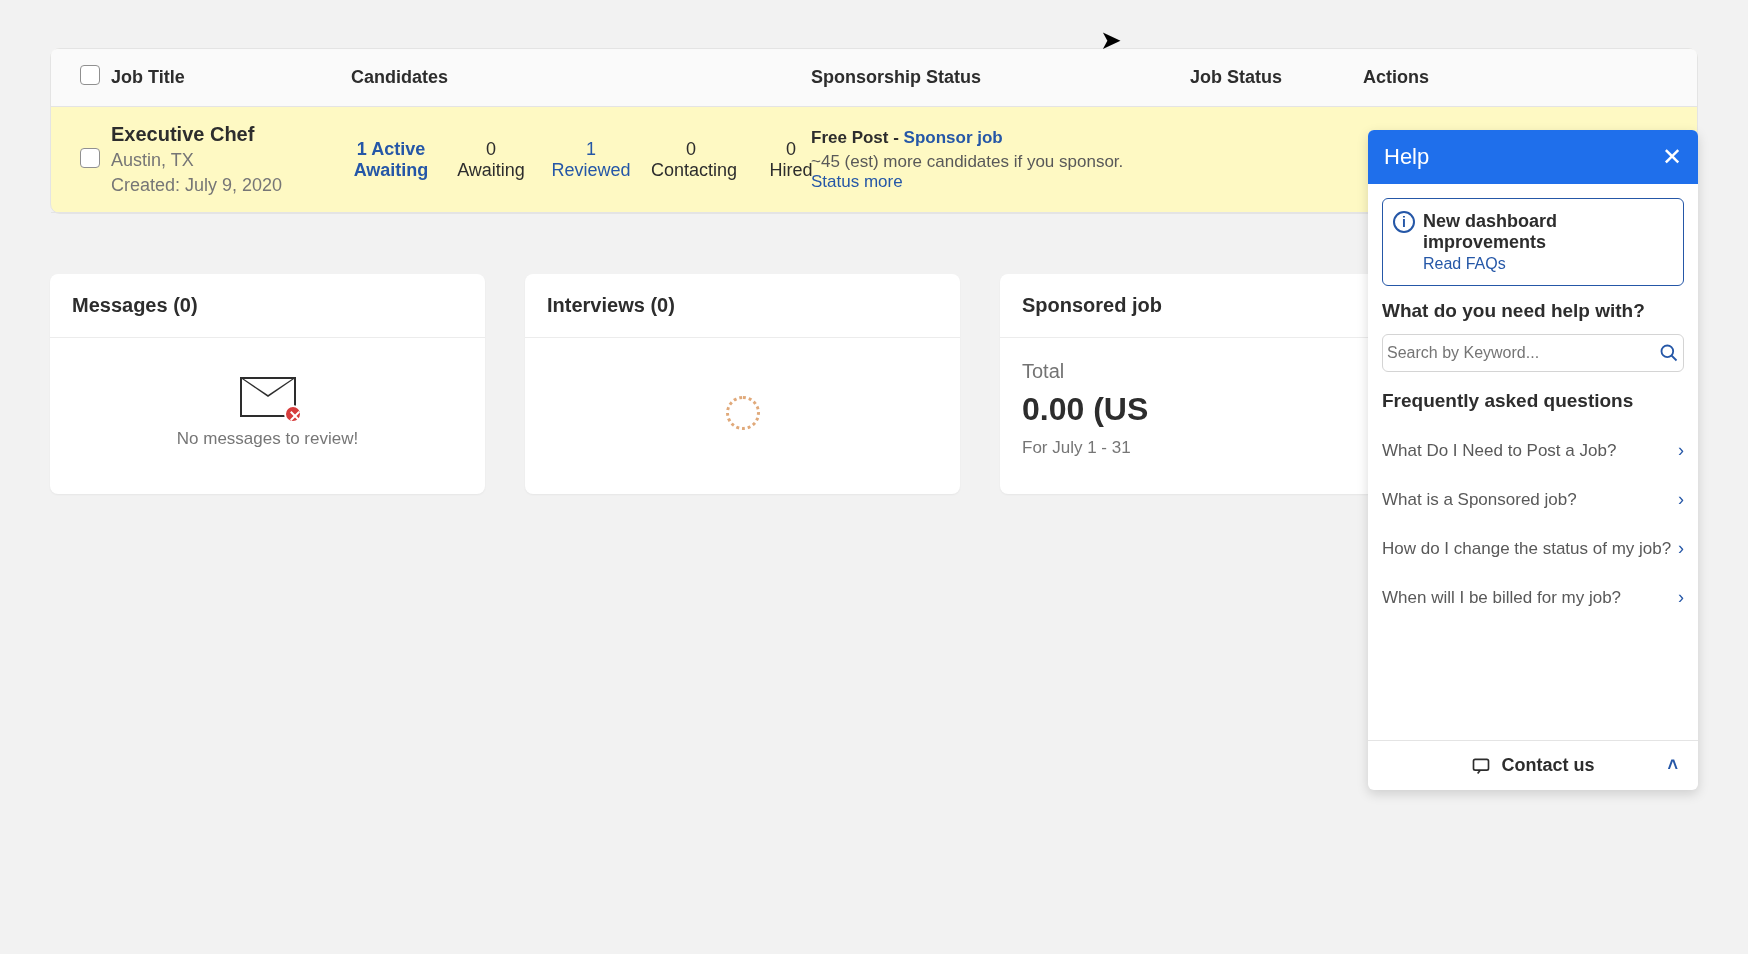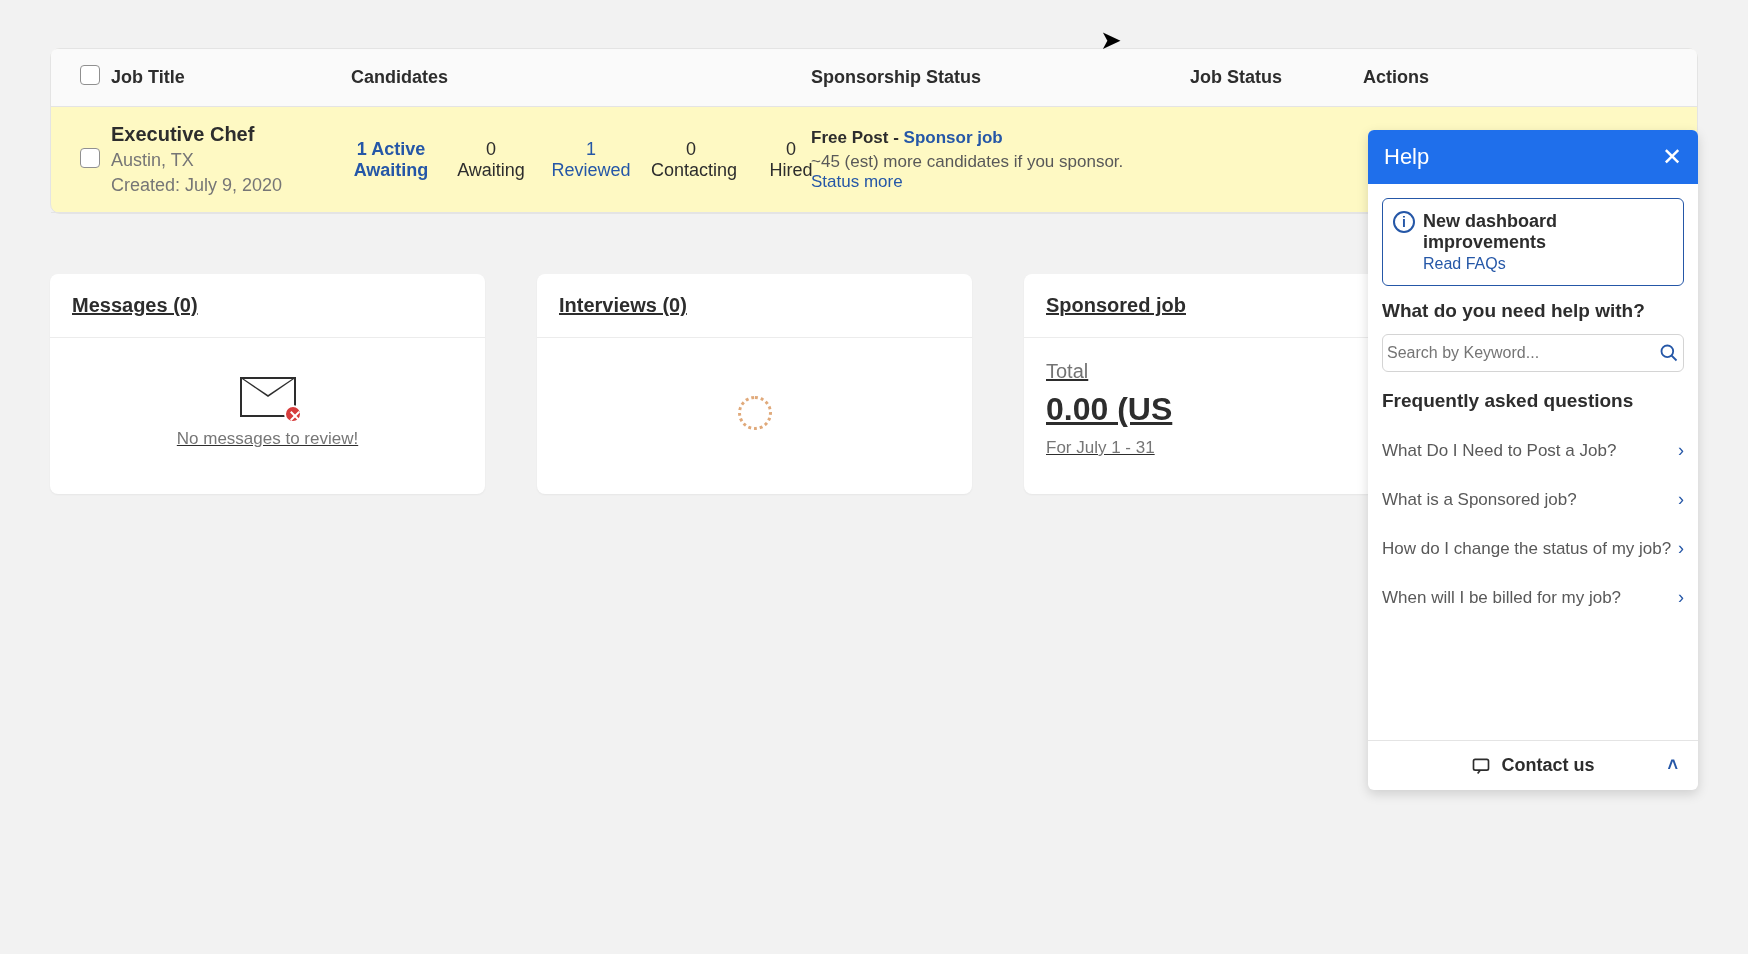--- a/index.html
+++ b/index.html
@@ -59,23 +59,22 @@
   .cand-num  { font-size: 18px; }
   .cand-lbl  { font-size: 18px; }
   .link      { color: #2557a7; cursor: pointer; }
   .active-link { color: #2557a7; font-weight: 700; }
   .spon-line { font-size: 17px; }
   .spon-line .bold { font-weight: 700; }
   .spon-sub  { font-size: 17px; color: #595959; margin-top: 4px; }
 
   .cards {
     display: flex;
-    gap: 52px;
+    gap: 40px;
     margin-top: 60px;
-    text-decoration: underline;
   }
   .card {
     background: #fff;
     border-radius: 8px;
     box-shadow: 0 1px 2px rgba(0,0,0,0.05);
     flex: 0 0 auto;
   }
   .card-messages  { width: 435px; height: 220px; }
   .card-interviews{ width: 435px; height: 220px; }
   .card-sponsored { width: 435px; height: 220px; }

